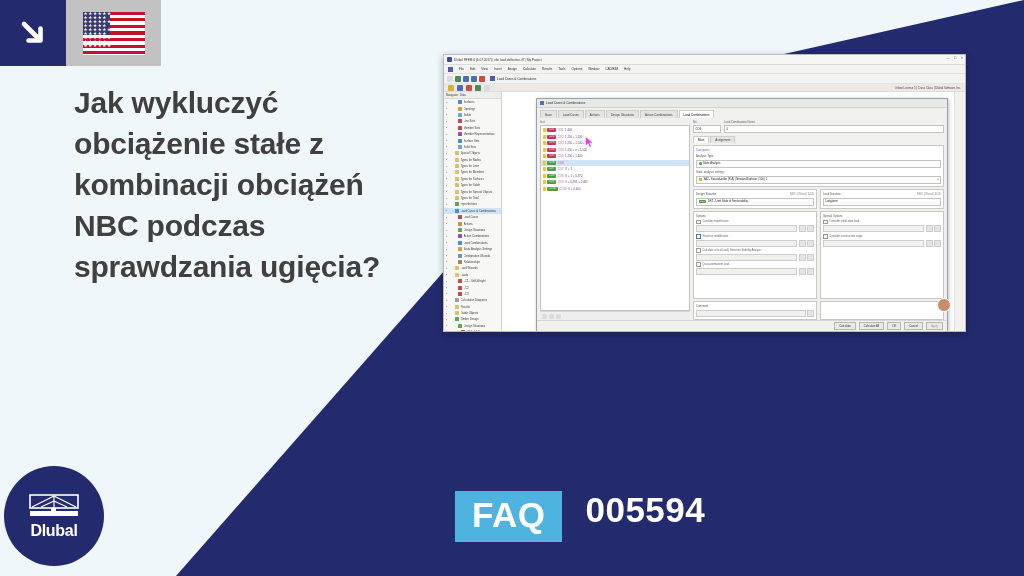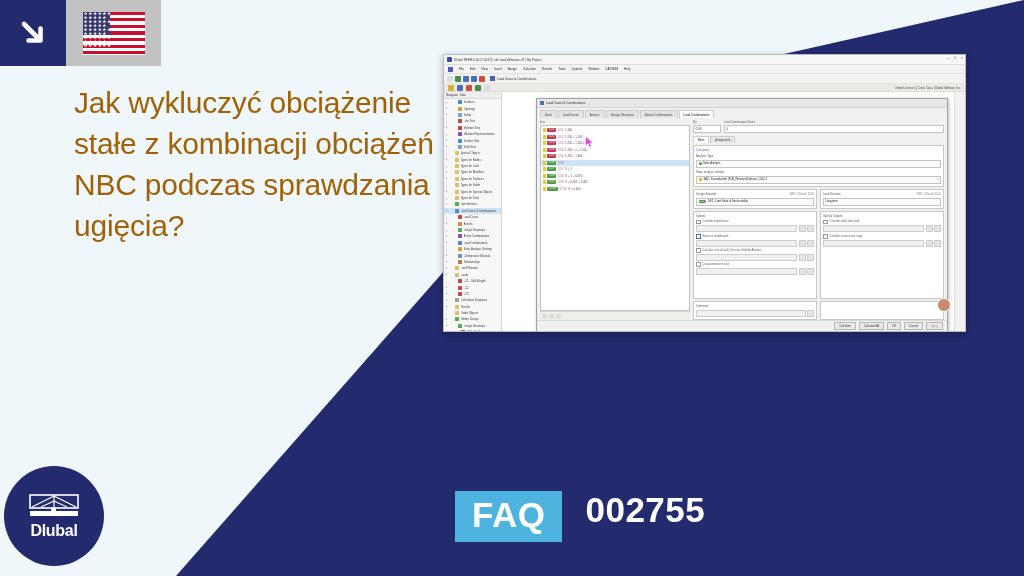--- a/index.html
+++ b/index.html
@@ -74,24 +74,24 @@
     font-family: "DejaVu Sans", sans-serif;
     white-space: pre;
   }
 
   
   .headline {
     position: absolute;
     left: 74px; top: 82px;
     width: 360px;
     z-index: 5;
-    color: #a16207;
+    color: #404040;
     font-size: 30px;
     line-height: 41px;
-    font-weight: normal;
+    font-weight: bold;
     letter-spacing: -0.2px;
   }
 
   
   .logo {
     position: absolute;
     left: 4px; top: 466px;
     width: 100px; height: 100px;
     border-radius: 50%;
     background: #232a6e;
@@ -401,21 +401,21 @@
         <path d="M25 2 L3 13 M25 2 L47 13 M25 2 L25 14 M12 13 L25 7 M38 13 L25 7" stroke="#ffffff" stroke-width="1.2" fill="none"></path>
         <rect x="1" y="17" width="48" height="5" fill="#ffffff"></rect>
         <rect x="22" y="14" width="5" height="4" fill="#ffffff"></rect>
       </svg>
     </div>
     <div class="logo-text">Dlubal</div>
   </div>
 
   <div class="faq-row">
     <div class="faq-badge">FAQ</div>
-    <div class="faq-number">002755</div>
+    <div class="faq-number">005594</div>
   </div>
 
   <div class="shot">
 
     <div class="sh-titlebar">
       <div class="sh-app-ico"></div>
       <div class="sh-title-text">Dlubal RFEM 6 (6.07.0037) | nbc load deflection.rf7 | My Project</div>
       <div class="sh-win-btns">
         <span>—</span>
         <span>☐</span>

